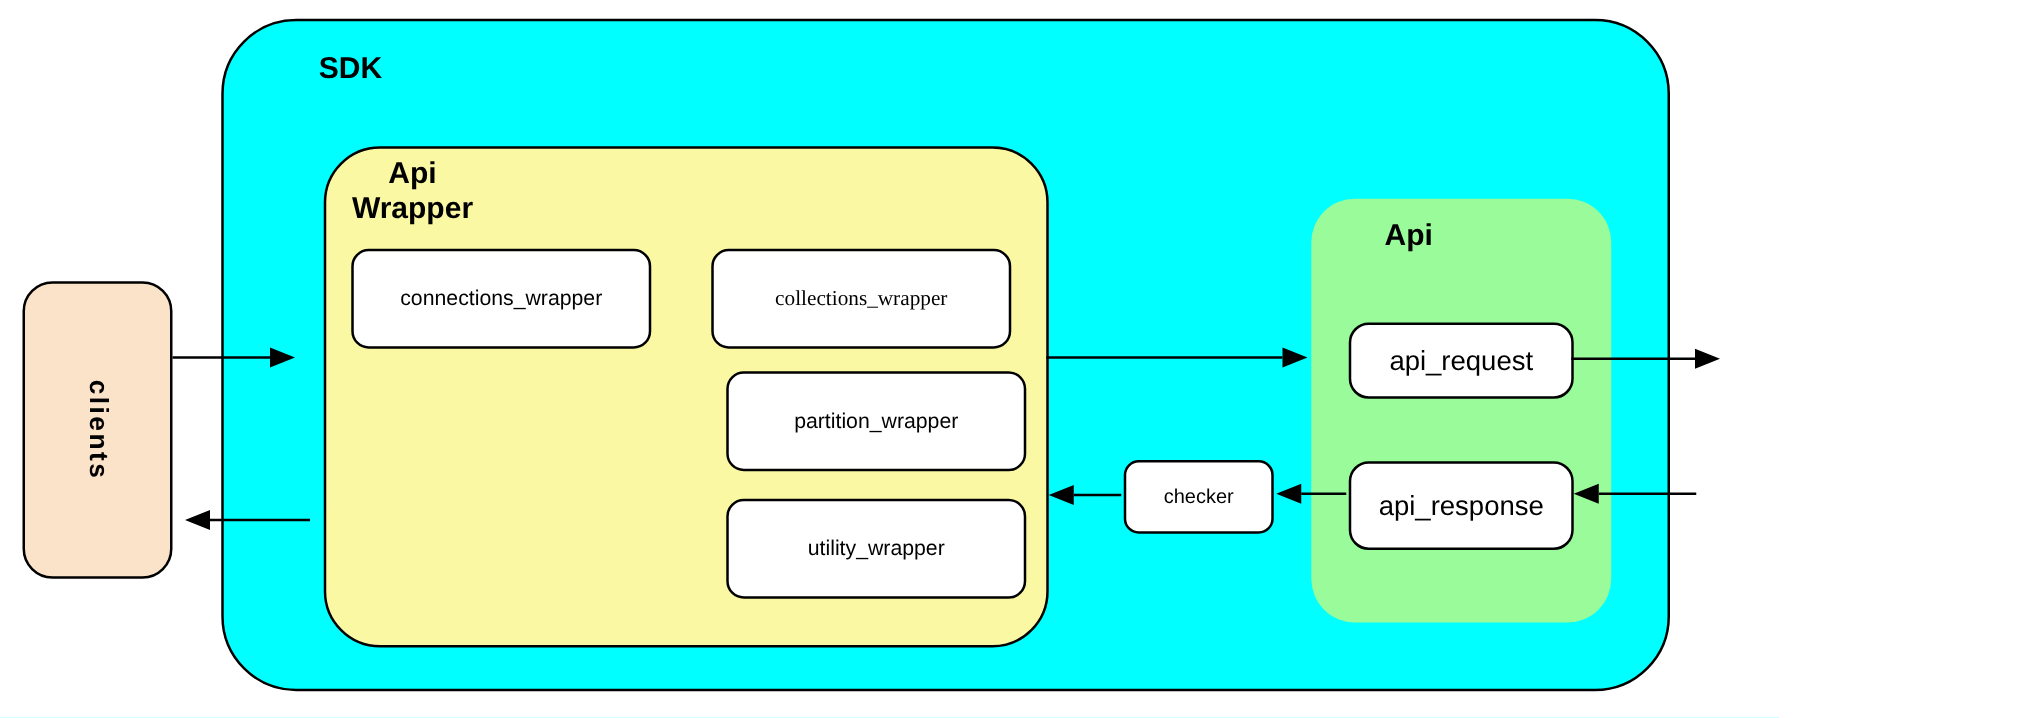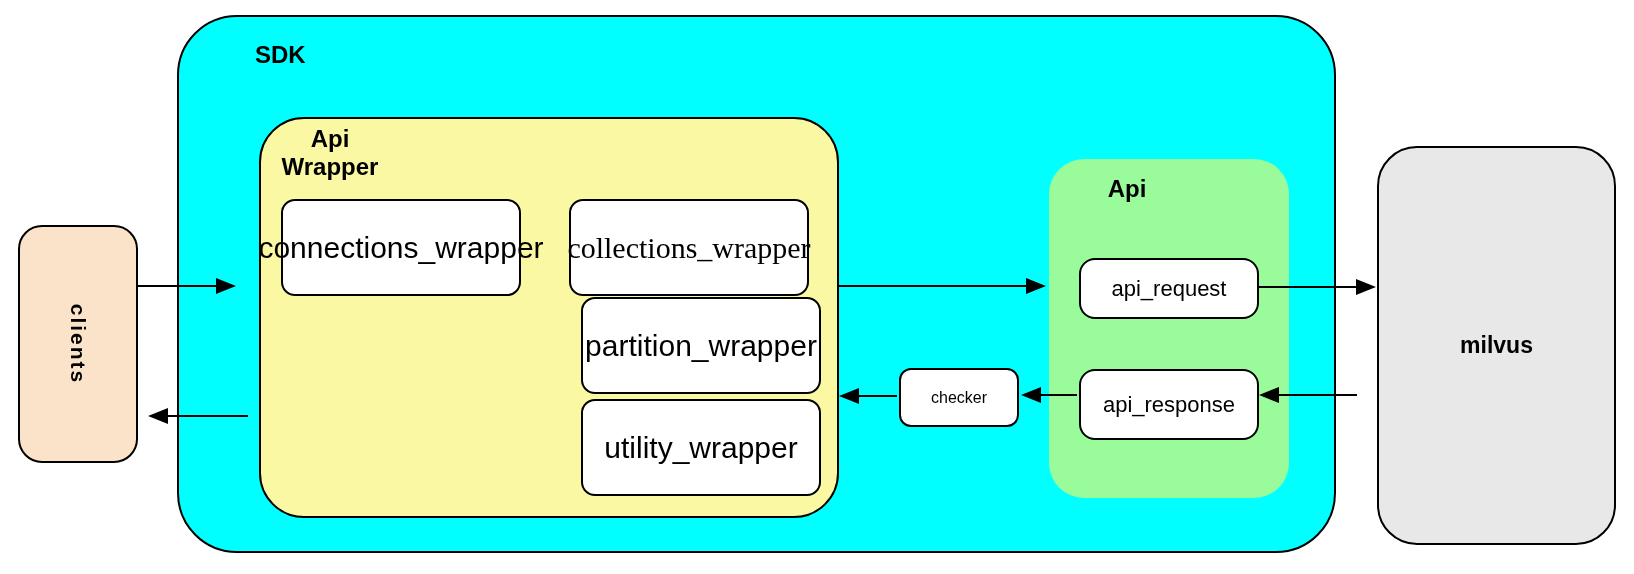--- a/index.html
+++ b/index.html
@@ -41,24 +41,24 @@
   }
   .api-wrapper{
     left:80px;top:100px;width:580px;height:401px;
     background:var(--api-wrapper-fill);border-radius:45px;
   }
   .api-wrapper-label{
     position:absolute;left:8px;top:6px;width:122px;
     text-align:center;font-weight:bold;font-size:24px;line-height:28px;
   }
   .module{
-    width:240px;height:97px;border-radius:14px;
+    width:240px;height:80px;border-radius:14px;
     background:var(--node-fill);
     display:flex;align-items:center;justify-content:center;
-    font-size:30px;white-space:nowrap;
+    font-size:17px;white-space:nowrap;
   }
   .m0{left:20px;top:80px;}  .m1{left:308px;top:80px;font-family:Liberation Serif, serif;}
   .m2{left:20px;top:182px;} .m3{left:320px;top:178px;}
   .m4{left:20px;top:280px;} .m5{left:320px;top:280px;}
   .checker{
     left:720px;top:351px;width:120px;height:59px;
     background:var(--node-fill);border-radius:12px;
     display:flex;align-items:center;justify-content:center;font-size:16px;
   }
   .api-gateway{
@@ -130,23 +130,20 @@
       </div>
       <div class="gw-node api-request">
         <span>api_request</span>
       </div>
       <div class="gw-node api-response">
         <span>api_response</span>
       </div>
     </div>
   </div>
 
-  <div class="box milvus">
-    <span>milvus</span>
-  </div>
 
   <svg class="arrows" viewBox="0 0 1634 574" xmlns="http://www.w3.org/2000/svg">
     <g>
       <line x1="138" y1="286" x2="216" y2="286"></line>
       <polygon points="236,286 216,278 216,294"></polygon>
     </g>
     <g>
       <line x1="837" y1="286" x2="1026" y2="286"></line>
       <polygon points="1046,286 1026,278 1026,294"></polygon>
     </g>

